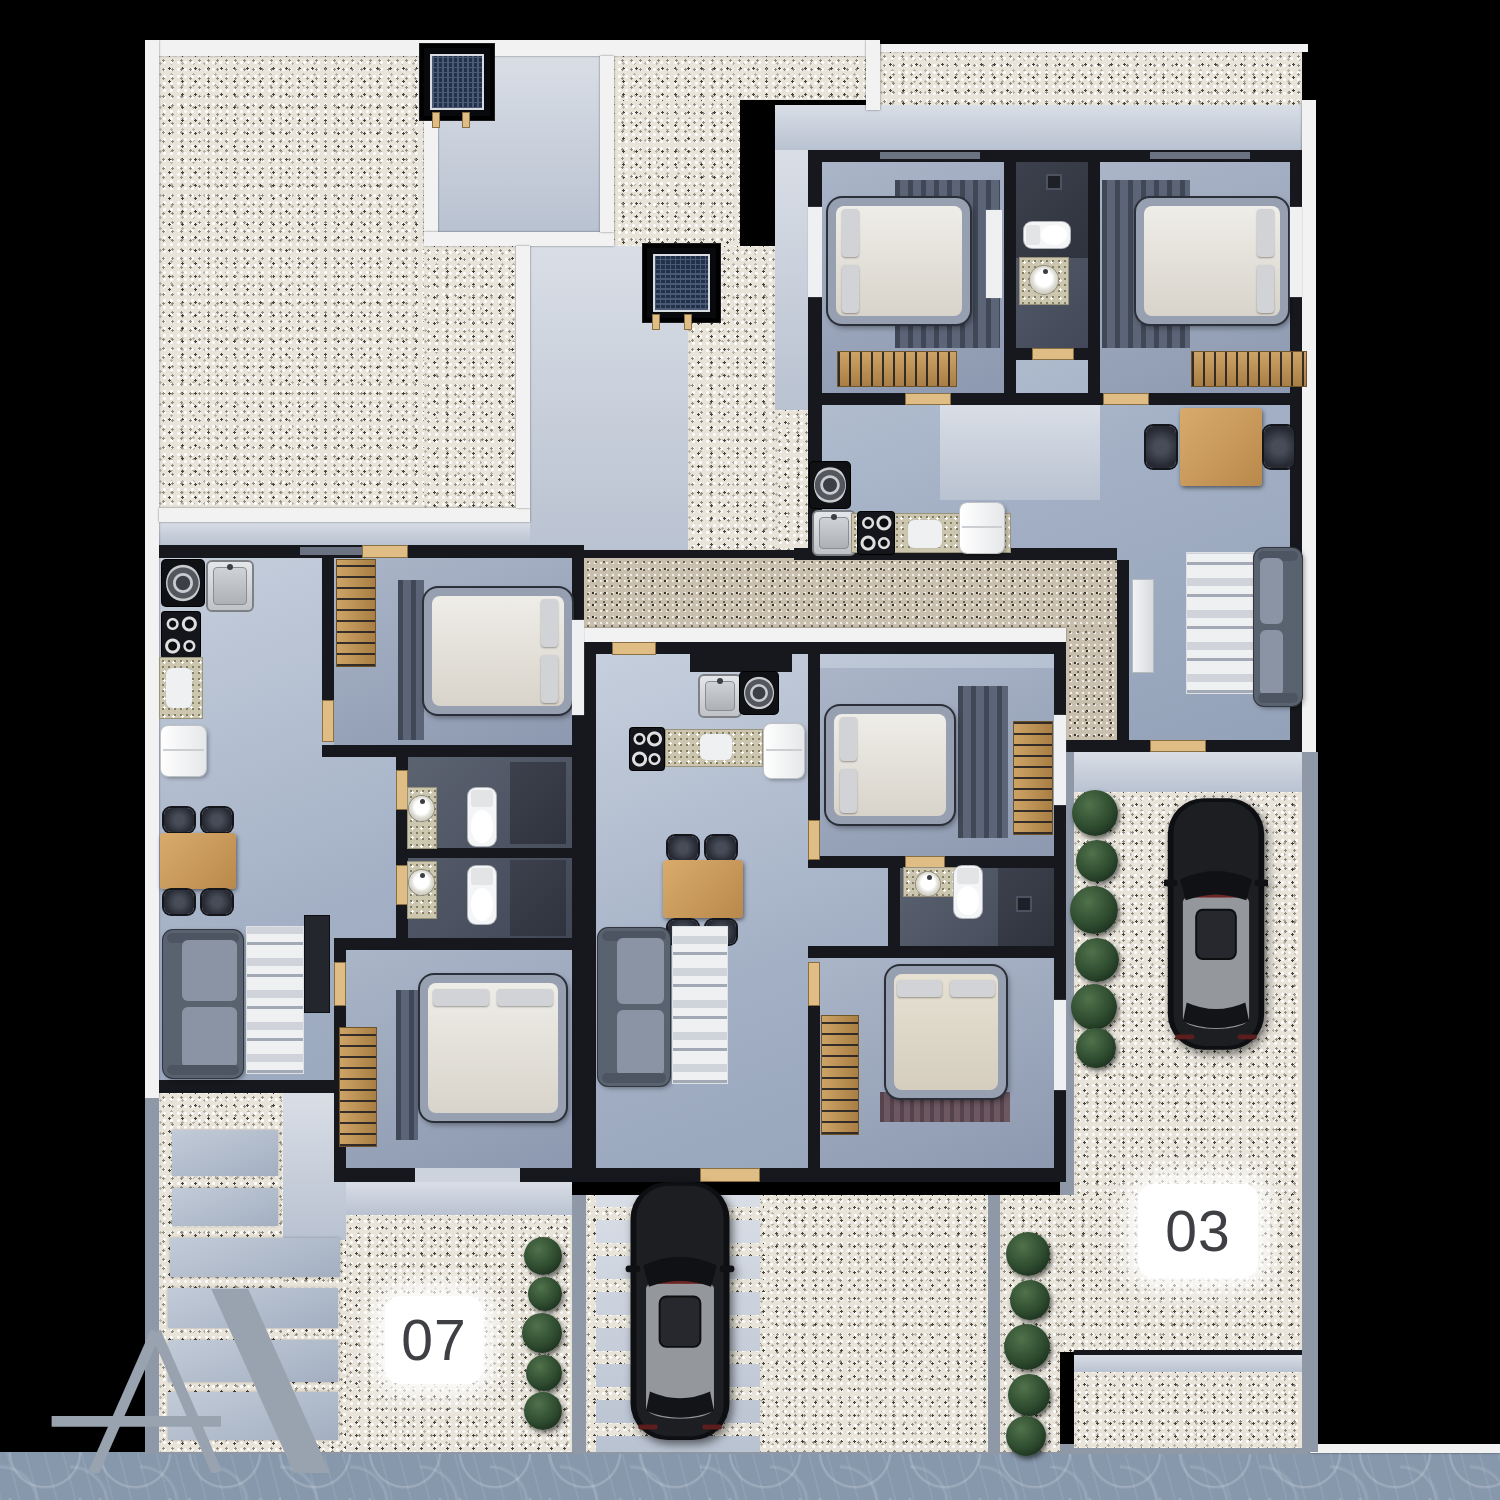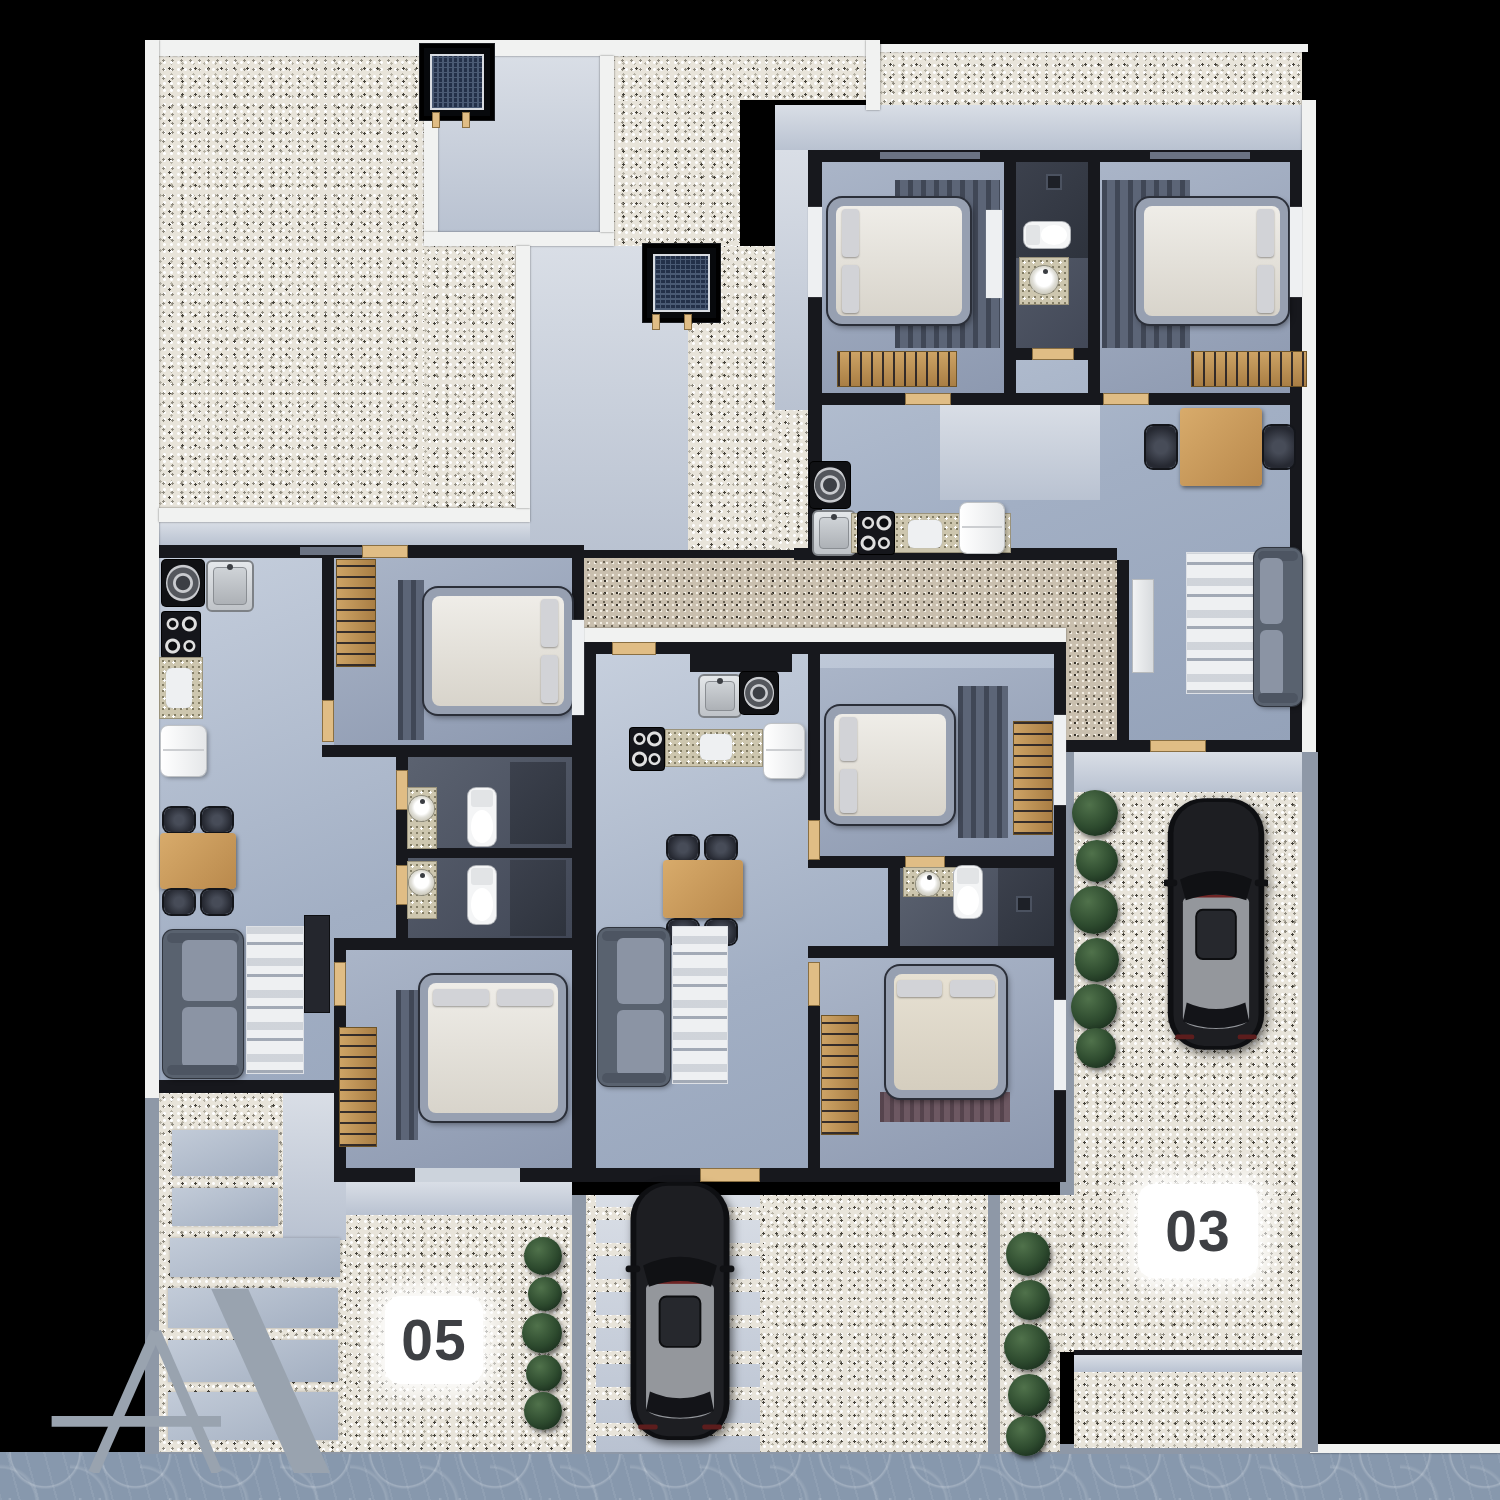--- a/index.html
+++ b/index.html
@@ -93,21 +93,21 @@
                      repeating-linear-gradient(90deg,#4a5a74 0 1.5px,transparent 1.5px 5px);}
   .slab{background:linear-gradient(160deg,#c2cbd8,#a3afc1);box-shadow:0 0 3px rgba(0,0,0,.25);}
   .sidewalk{background-color:#8798ad;
     background-image:
       radial-gradient(circle at 50% 0,transparent 52%,rgba(255,255,255,.22) 54%,transparent 58%),
       radial-gradient(circle at 0% 100%,transparent 40%,rgba(255,255,255,.14) 42%,transparent 46%),
       repeating-linear-gradient(75deg,rgba(255,255,255,.07) 0 2px,transparent 2px 18px);
     background-size:90px 46px,70px 52px,auto;}
   .unitlabel{display:flex;align-items:center;justify-content:center;background:#fff;border-radius:16px;
     color:#3e4044;font-size:57px;letter-spacing:1px;
-    box-shadow:0 0 22px 12px rgba(255,255,255,.88);font-weight:bold;}
+    box-shadow:0 0 22px 12px rgba(255,255,255,.88);}
   .carsvg{position:absolute;filter:drop-shadow(3px 4px 5px rgba(0,0,0,.55));}
 </style>
 </head>
 <body>
 
 <div class="canvas">
 
   <div class="abs sidewalk" style="left:0;top:1452px;width:1500px;height:48px;"></div>
   <div class="abs wallg" style="left:145px;top:1444px;width:1173px;height:10px;"></div>
   <div class="abs wallw" style="left:1310px;top:1444px;width:190px;height:9px;"></div>
@@ -409,21 +409,21 @@
     <rect x="96" y="88" width="15" height="7" rx="3" fill="#101114"></rect>
     <path d="M20 112 C20 98 90 98 90 112 L90 234 C90 250 20 250 20 234 Z" fill="#94979c"></path>
     <rect x="26" y="104" width="58" height="3" fill="#6e2424"></rect>
     <path d="M17 88 Q55 70 93 88 L87 110 Q55 98 23 110 Z" fill="#101114"></path>
     <rect x="34" y="120" width="42" height="52" rx="7" fill="#26282d" stroke="#0d0e10" stroke-width="2"></rect>
     <path d="M24 218 Q55 232 86 218 L90 238 Q55 252 20 238 Z" fill="#131418"></path>
     <rect x="12" y="252" width="20" height="5" rx="2" fill="#5c1d1d"></rect>
     <rect x="78" y="252" width="20" height="5" rx="2" fill="#5c1d1d"></rect>
   </svg>
 
-  <div class="abs unitlabel" style="left:385px;top:1296px;width:98px;height:88px;">05</div>
+  <div class="abs unitlabel" style="left:385px;top:1296px;width:98px;height:88px;">07</div>
   <div class="abs unitlabel" style="left:1138px;top:1184px;width:120px;height:94px;">03</div>
 
   <svg class="abs" style="left:38px;top:1283px;" width="292" height="190" viewBox="0 0 300 195">
     <polygon points="178,6 216,6 300,195 263,195" fill="#99a3af"></polygon>
     <g stroke="#99a3af" stroke-width="11" fill="none">
       <path d="M121 50 L57 195"></path>
       <path d="M121 50 L184 195"></path>
       <line x1="14" y1="142" x2="188" y2="142"></line>
     </g>
   </svg>

